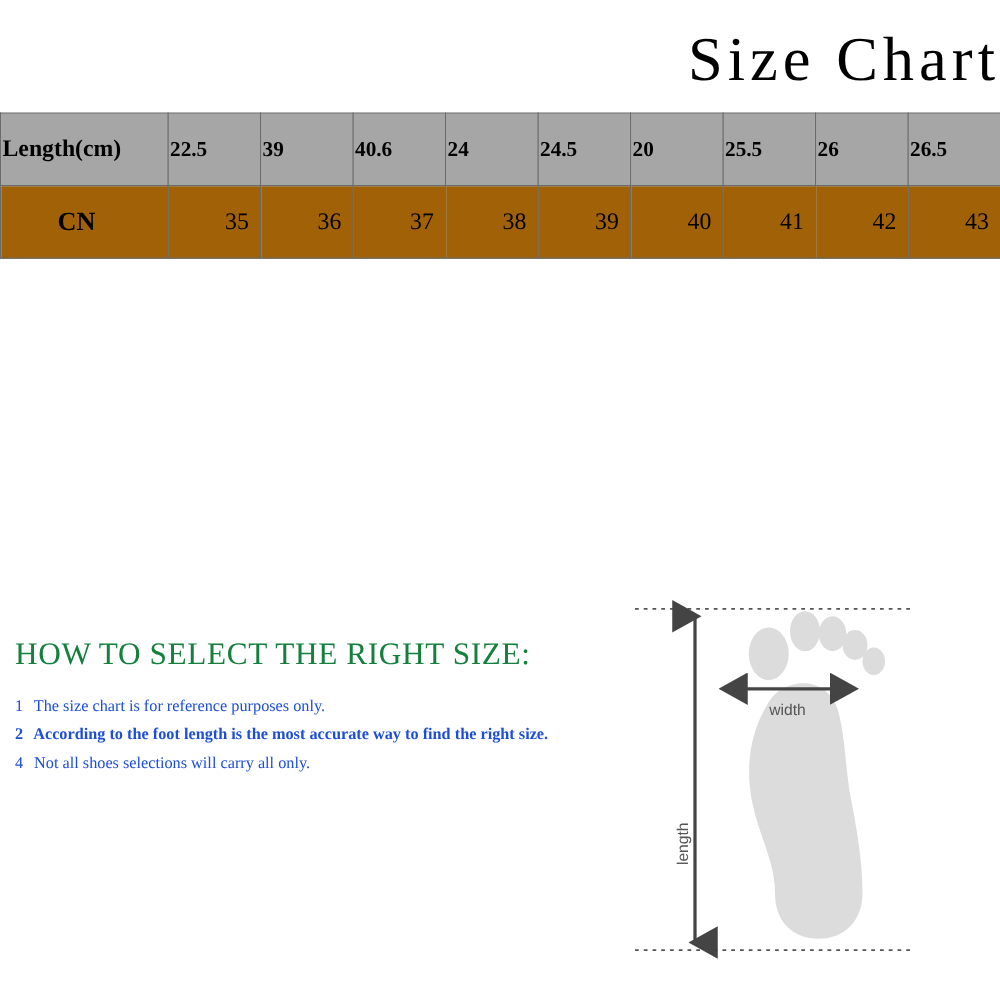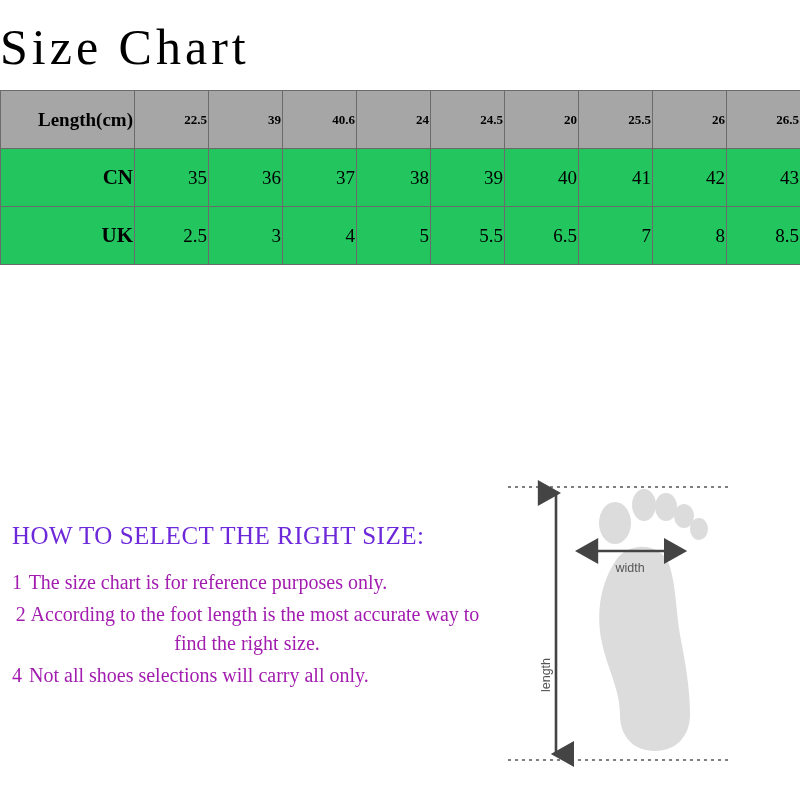--- a/index.html
+++ b/index.html
@@ -10,21 +10,21 @@
   body {
     width: 800px;
     height: 800px;
     position: relative;
     font-family: "Liberation Serif", serif;
     color: #000000;
     overflow: hidden;
   }
 
   .page-title {
-    text-align: left;
+    text-align: right;
     font-family: "Liberation Serif", serif;
     font-size: 50px;
     font-weight: 400;
     letter-spacing: 4px;
     margin: 0;
     padding-top: 18px;
     padding-bottom: 10px;
     color: #000;
   }
 
@@ -33,41 +33,41 @@
     margin-top: 4px;
   }
 
   table.size-table {
     border-collapse: collapse;
     width: 800px;
     table-layout: fixed;
   }
   table.size-table td {
     border: 1px solid #6b6b6b;
-    text-align: right;
+    text-align: left;
     vertical-align: middle;
     height: 55px;
     font-family: "Liberation Serif", serif;
     font-size: 19px;
     color: #000;
   }
   table.size-table tr.head-row td {
     background: #a6a6a6;
     font-weight: bold;
-    font-size: 13px;
+    font-size: 17px;
   }
   table.size-table td.rowlabel {
     font-weight: bold;
     font-size: 21px;
   }
   table.size-table tr.head-row td.rowlabel {
     font-size: 19px;
   }
   table.size-table tr.body-row td {
-    background: #22c55e;
+    background: #a16207;
     padding-left: 45px;
   }
   
   table.size-table col.c0 { width: 134px; }
   table.size-table col.cx { width: 74px; }
 
   .lower {
     position: absolute;
     left: 0;
     top: 475px;
@@ -79,42 +79,41 @@
     position: absolute;
     left: 12px;
     top: 35px;
     width: 470px;
   }
   .howto h2 {
     font-family: "Liberation Serif", serif;
     font-weight: 400;
     font-size: 25px;
     letter-spacing: 0.5px;
-    margin: 12px 0 18px 0;
-    color: #6d28d9;
+    margin: 0 0 18px 0;
+    color: #15803d;
   }
   .howto ol {
     margin: 0;
     padding: 0;
     list-style: none;
   }
   .howto li {
     font-family: "Liberation Serif", serif;
-    font-size: 20px;
+    font-size: 13px;
     line-height: 1.42;
     margin-bottom: 4px;
-    color: #a21caf;
+    color: #1d4ed8;
   }
   .howto li .num {
     display: inline-block;
     min-width: 12px;
   }
   .howto li.bold {
-    font-weight: normal;
-    text-align: center;
+    font-weight: bold;
   }
 
   .diagram {
     position: absolute;
     left: 480px;
     top: 0px;
     width: 290px;
     height: 320px;
   }
   .diagram svg { display: block; }
@@ -161,32 +160,20 @@
         <td>35</td>
         <td>36</td>
         <td>37</td>
         <td>38</td>
         <td>39</td>
         <td>40</td>
         <td>41</td>
         <td>42</td>
         <td>43</td>
       </tr>
-      <tr class="body-row">
-        <td class="rowlabel">UK</td>
-        <td>2.5</td>
-        <td>3</td>
-        <td>4</td>
-        <td>5</td>
-        <td>5.5</td>
-        <td>6.5</td>
-        <td>7</td>
-        <td>8</td>
-        <td>8.5</td>
-      </tr>
     </tbody>
   </table>
 </div>
 
 <div class="lower">
 
   <div class="howto">
     <h2>HOW TO SELECT THE RIGHT SIZE:</h2>
     <ol>
       <li>

